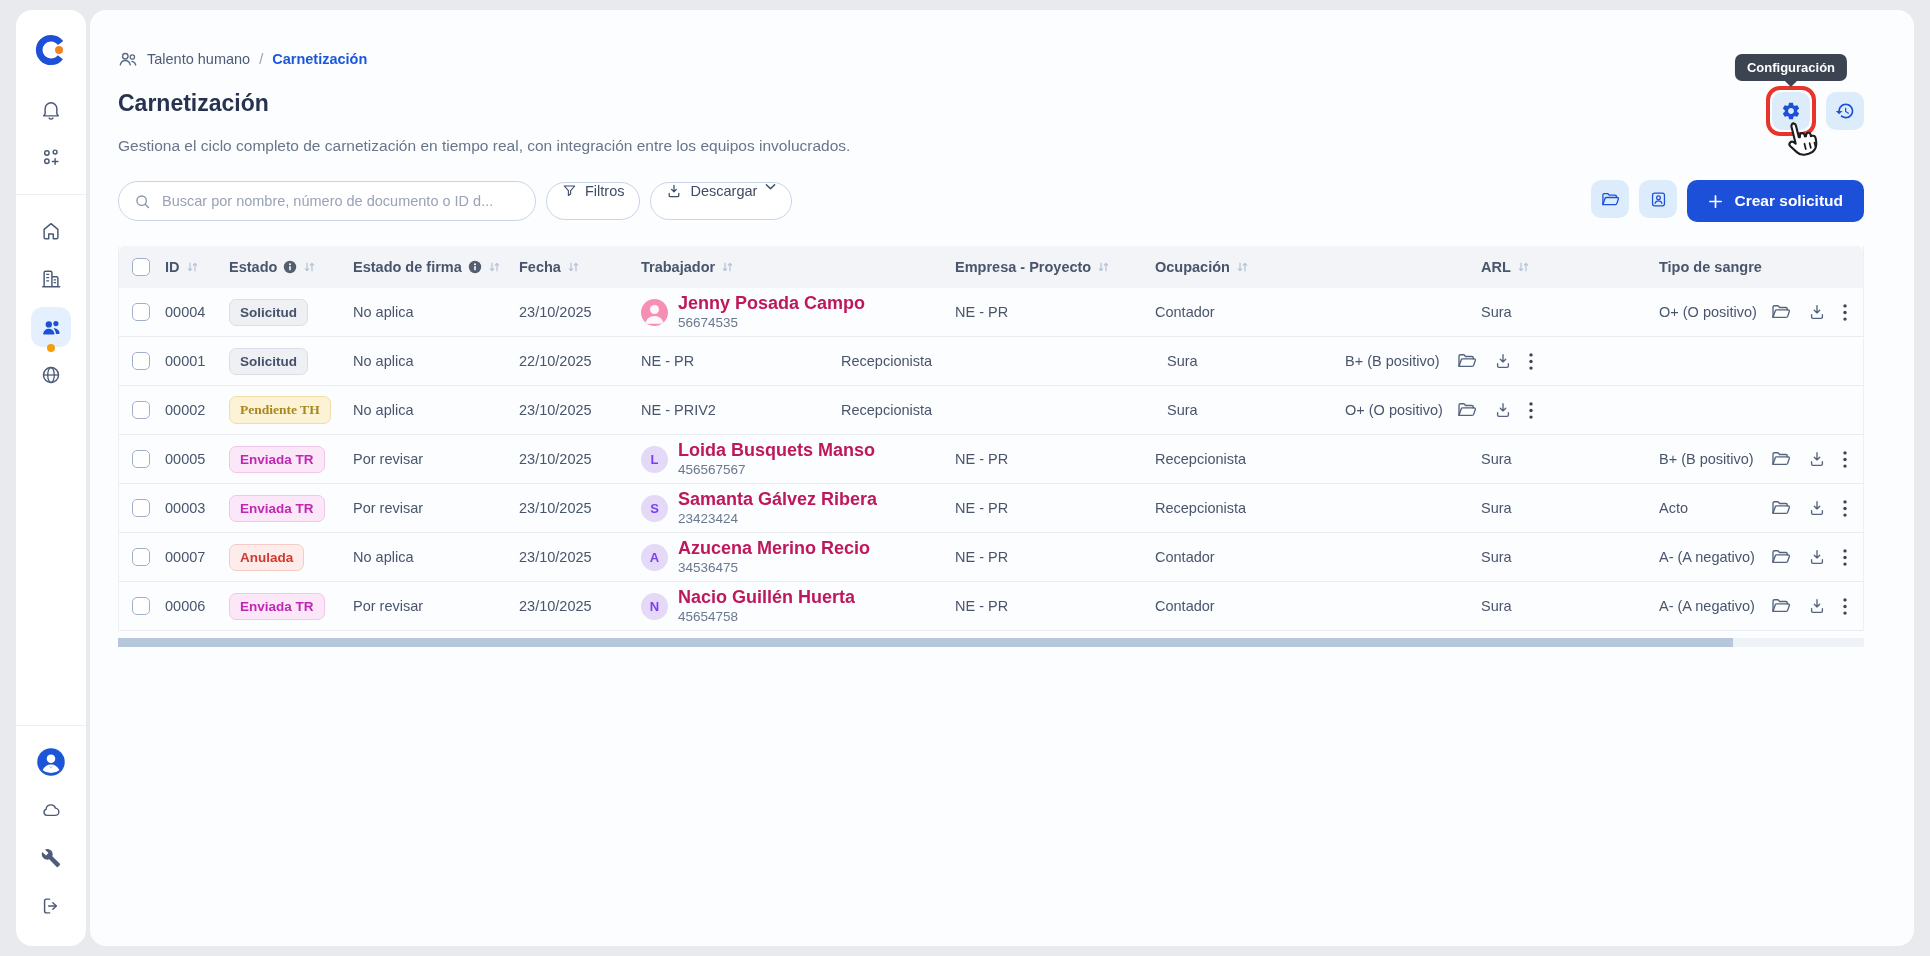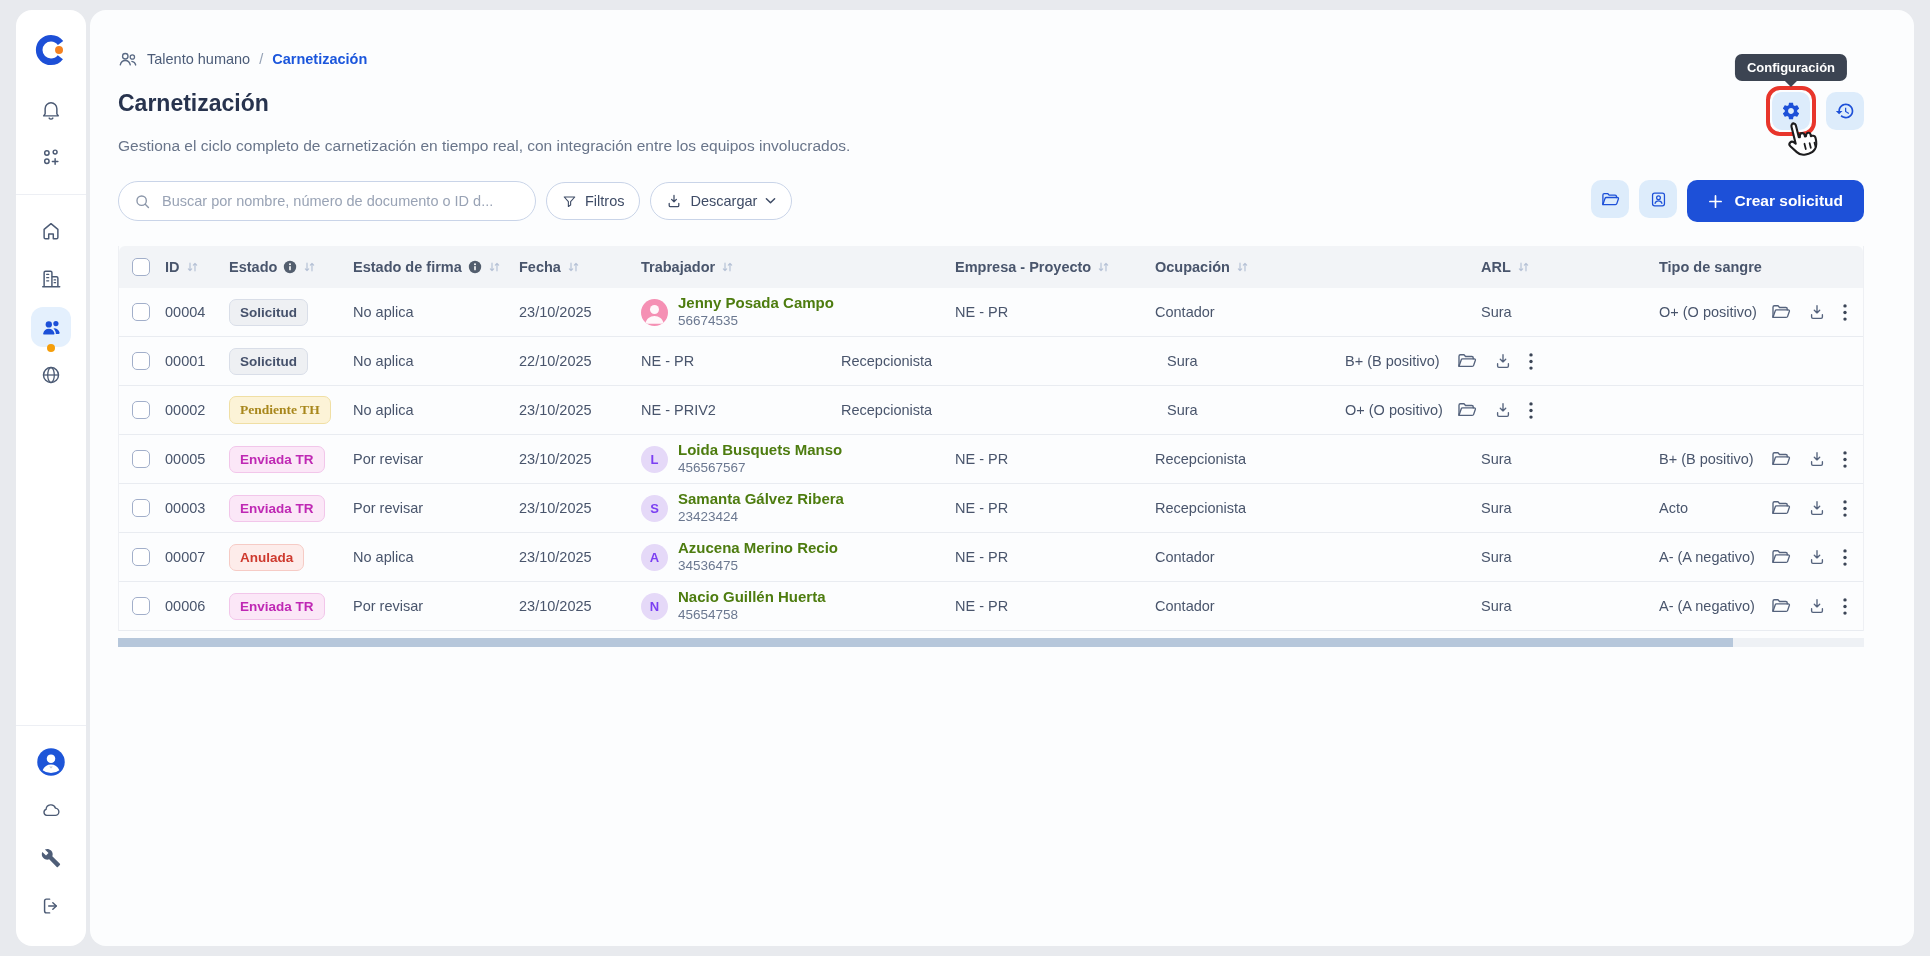--- a/index.html
+++ b/index.html
@@ -54,21 +54,21 @@
   .cursor-hand{position:absolute;left:12px;top:28px;width:42px;transform:rotate(-14deg);z-index:7;pointer-events:none}
 
   
   .toolbar{position:absolute;left:28px;right:50px;top:170px;height:42px;display:flex;align-items:center;gap:10px}
   .search-box{width:418px;height:40px;border:1px solid var(--pill-border);border-radius:21px;background:#fff;
               display:flex;align-items:center;padding:0 15px;gap:9px;color:#8b96a9}
   .search-box input{border:none;outline:none;flex:1;font-size:14.5px;color:#44506a;background:transparent;
                     font-family:inherit}
   .search-box input::placeholder{color:#99a3b5}
   .pill{height:38px;border:1px solid var(--pill-border);border-radius:19px;background:#fff;display:flex;
-        align-items:center;gap:8px;padding:0 15px;font-size:14.5px;color:#3f4c66;font-weight:500;cursor:pointer}
+        gap:8px;padding:0 15px;font-size:14.5px;color:#3f4c66;font-weight:500;cursor:pointer}
   .right-actions{margin-left:auto;display:flex;align-items:flex-start;gap:10px}
   .create-btn{height:42px;padding:0 21px;background:var(--primary);color:#fff;border:none;border-radius:10px;
               display:flex;align-items:center;gap:11px;font-size:15.5px;font-weight:700;cursor:pointer;
               font-family:inherit}
 
   
   .table{position:absolute;left:28px;right:50px;top:236px;border-left:1px solid #eef0f4;border-right:1px solid #eef0f4}
   .thead{display:flex;align-items:center;height:42px;background:#f2f4f7;border-radius:6px 6px 0 0;
          font-size:15px;font-weight:700;color:var(--header-text)}
   .trow{display:flex;align-items:center;height:49px;border-bottom:1px solid var(--border-row);cursor:pointer}
@@ -87,21 +87,21 @@
   .col-actions{flex:1;gap:17px;overflow:visible;padding-right:6px}
   .checkbox{width:18px;height:18px;border:1.6px solid var(--checkbox-border);border-radius:5px;background:#fff;
             display:inline-block;cursor:pointer;flex:none}
   .badge{padding:5px 10px;border-radius:7px;border:1px solid #d9dee8;background:#eef0f3;color:#45516b;
          font-size:13.5px;font-weight:600}
   .avatar{width:27px;height:27px;border-radius:50%;overflow:hidden;flex:none;display:flex;align-items:center;
           justify-content:center;background:#d8dde8}
   .avatar.initial{background:var(--avatar-initial-bg);color:var(--avatar-initial-text);font-size:13px;font-weight:700}
   .avatar svg{width:100%;height:100%}
   .wstack{display:flex;flex-direction:column;line-height:1.25;margin-left:4px;overflow:hidden}
-  .wname{font-size:15px;font-weight:700;color:#4d7c0f}
+  .wname{font-size:18px;font-weight:700;color:#be185d}
   .wdoc{font-size:13.5px;color:#6b7890}
   .sort-ic{color:var(--sort-icon);flex:none;display:flex;cursor:pointer}
   .info-ic{flex:none;display:flex;cursor:pointer}
   .action-ic{color:#55637d;display:flex;cursor:pointer}
   .action-ic.kebab{color:#3b4556}
 
   .hscroll{position:absolute;left:28px;right:50px;top:628px;height:9px;background:var(--scroll-track)}
   .hscroll-thumb{width:92.5%;height:100%;background:var(--scroll-thumb);cursor:pointer}
 
   svg{display:block}

